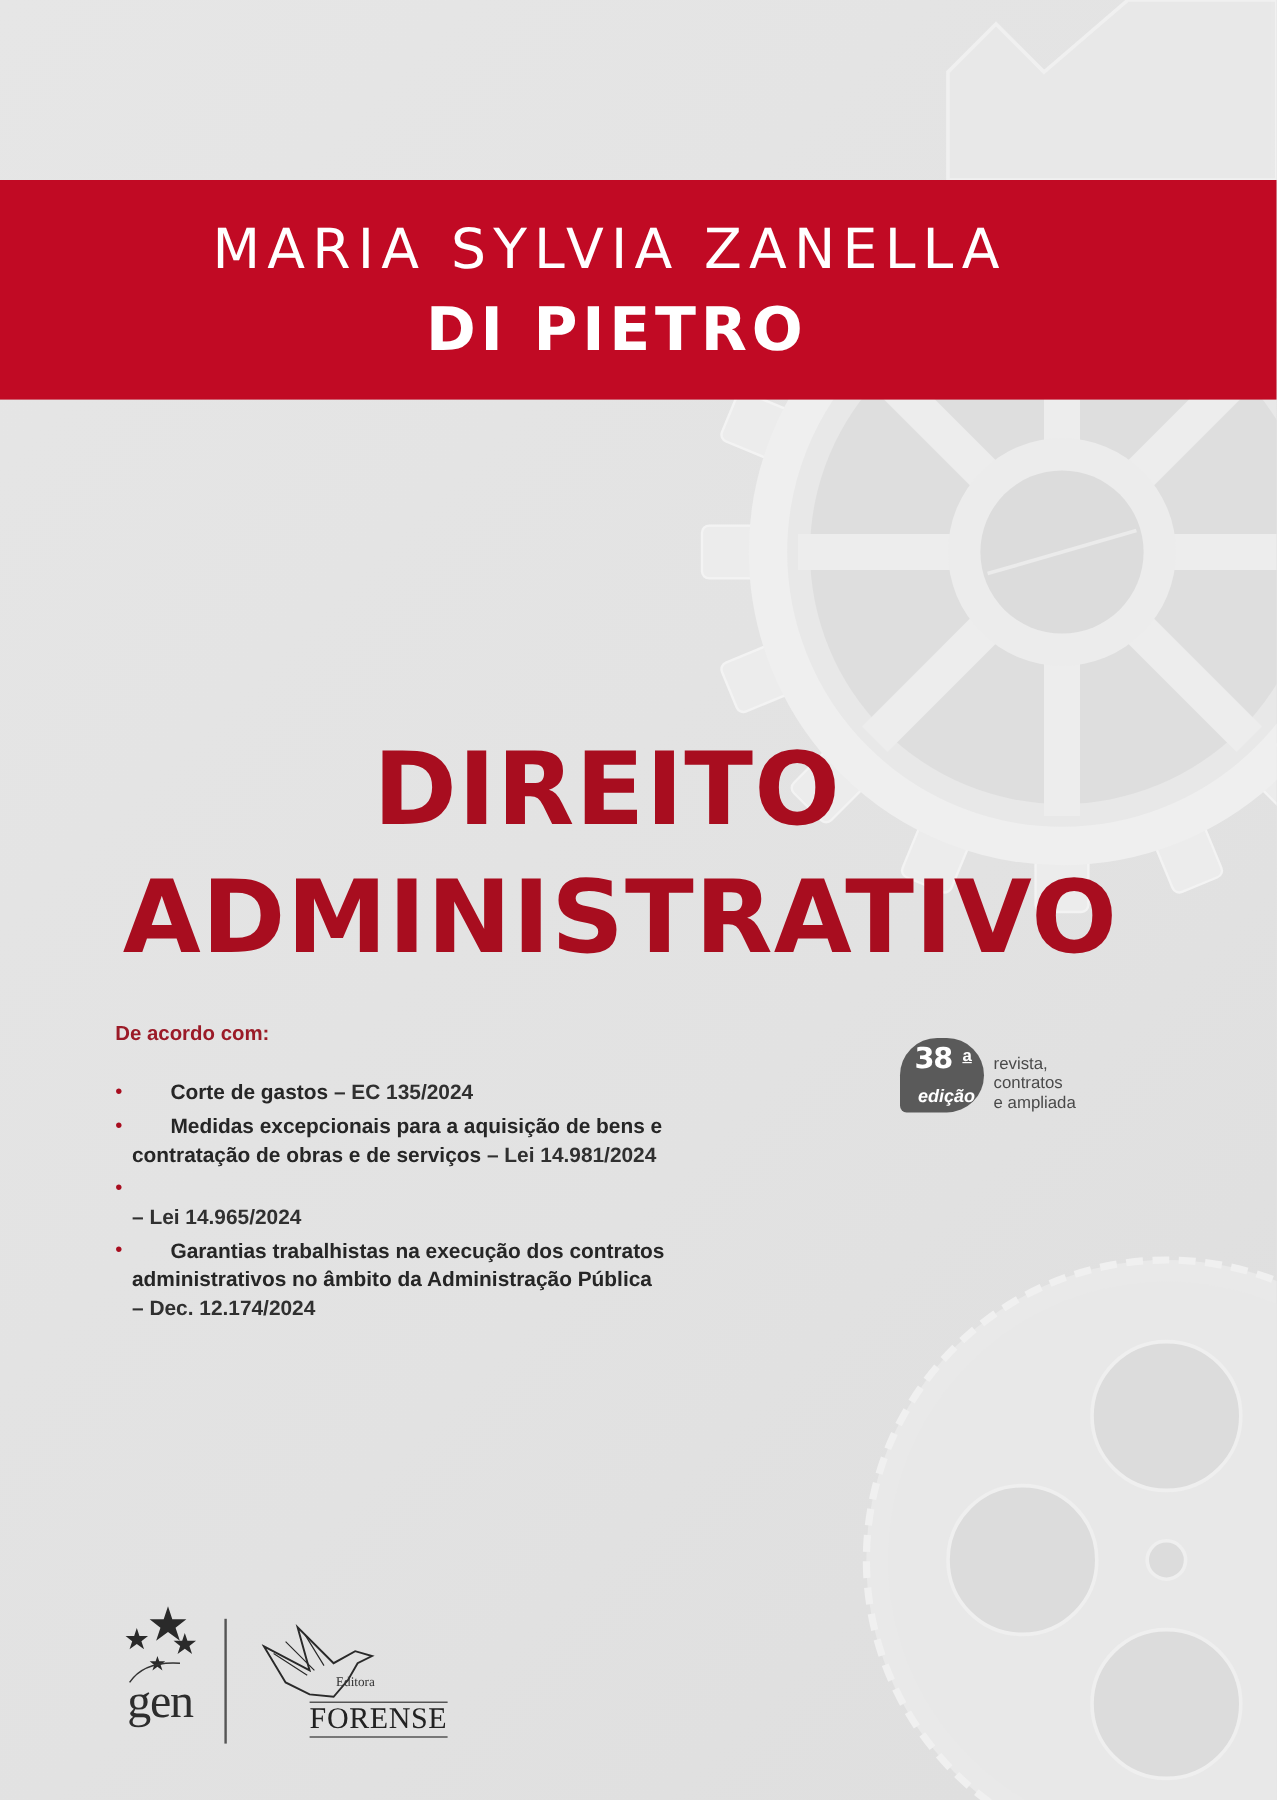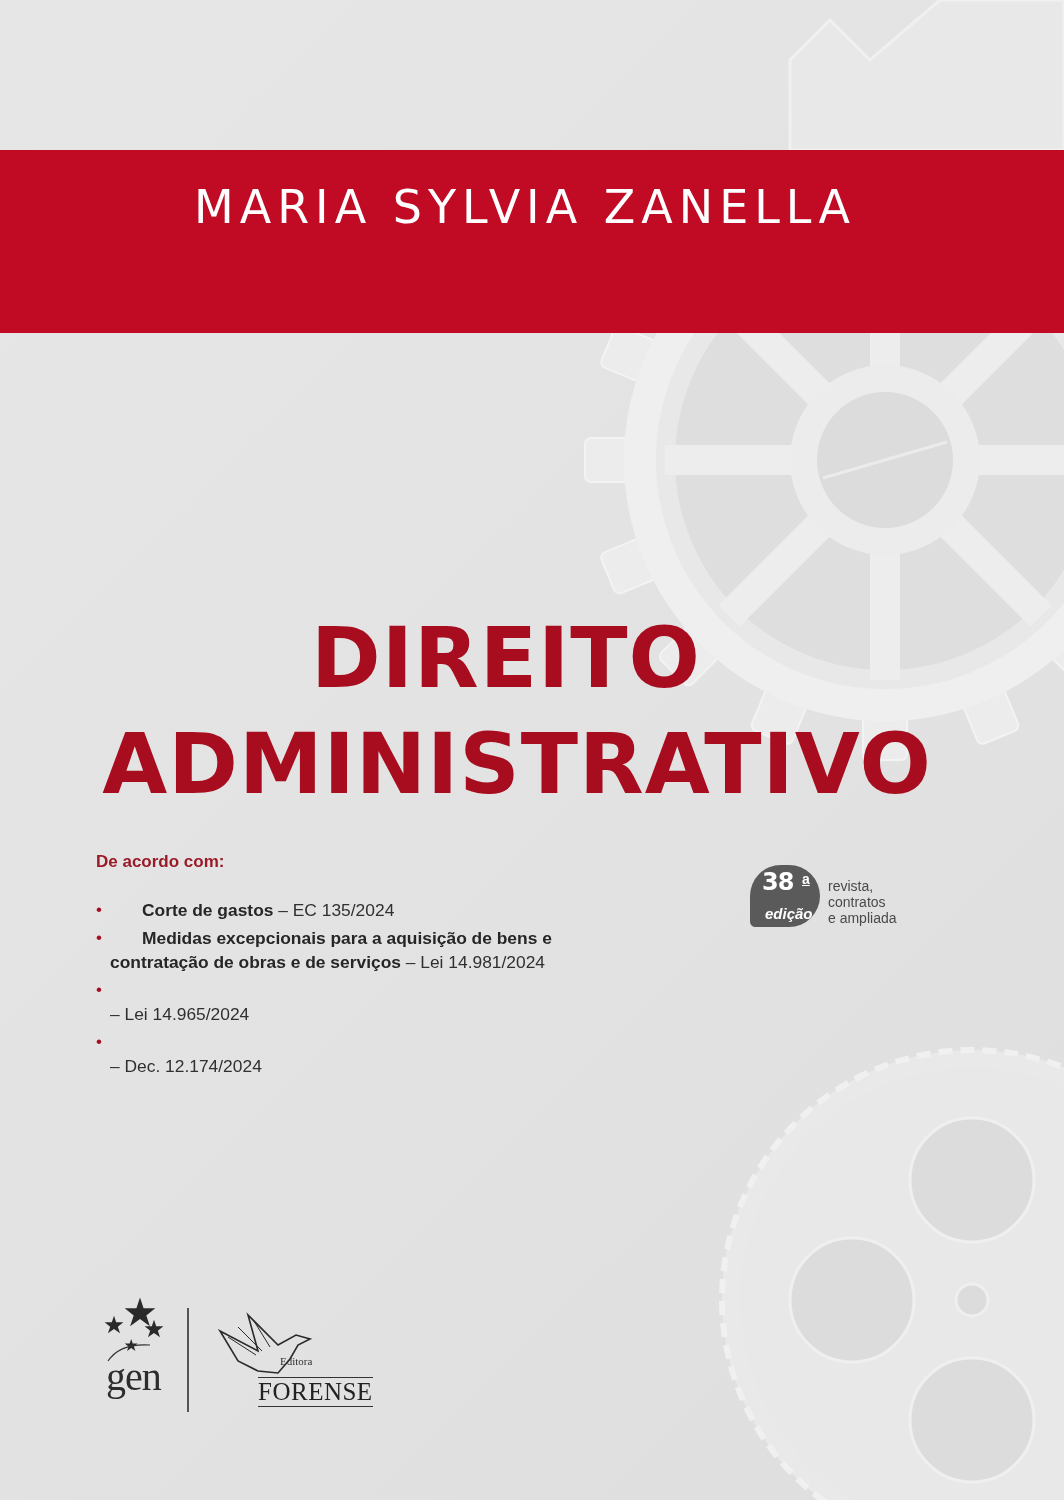--- a/index.html
+++ b/index.html
@@ -13,21 +13,20 @@
     background: linear-gradient(135deg, #e6e6e6 0%, #e2e2e2 60%, #dedede 100%); }
   .gears { position: absolute; inset: 0; }
   .band {
     position: absolute; left: 0; top: 150px; width: 1064px; height: 183px;
     background: #c10a24;
   }
   .author-first {
     position: absolute; top: 30px; left: 0; width: 1016px; text-align: center;
     color: #ffffff; font-size: 46px; letter-spacing: 6px; font-weight: normal;
     font-family: "DejaVu Sans", sans-serif;
-    padding-left: 17px;
   }
   .author-last {
     position: absolute; top: 96px; left: 0; width: 1028px; text-align: center;
     color: #ffffff; font-size: 50px; letter-spacing: 4px; font-weight: bold;
     font-family: "DejaVu Sans", sans-serif;
   }
   .title {
     position: absolute; left: 0; width: 1024px; text-align: center;
     color: #a80d1f; font-weight: bold; font-family: "DejaVu Sans", sans-serif;
     font-size: 84px; line-height: 1; letter-spacing: 1px;
@@ -35,30 +34,30 @@
   .title.l1 { top: 616px; left: -6px; }
   .title.l2 { top: 722px; left: 0px; width: 1034px; }
   .according {
     position: absolute; left: 96px; top: 852px; color: #9b1a27;
     font-size: 17px; font-weight: bold;
   }
   .list { position: absolute; left: 96px; top: 898px; width: 520px; margin: 0; padding: 0; list-style: none; }
   .list li { position: relative; padding-left: 14px; font-size: 17.4px; line-height: 24px; color: #262626; margin-bottom: 4px; }
   .list li .bullet { position: absolute; left: 0; top: 0; color: #a80d1f; font-size: 17px; }
   .list li .strong { font-weight: bold; margin-left: 32px; }
-  .list li .ref { font-weight: normal; color: #303030; }
+  .list li .ref { font-weight: bold; color: #303030; }
   .badge {
     position: absolute; left: 750px; top: 865px; width: 70px; height: 62px;
     background: #5a5a5a; border-radius: 34px 34px 34px 6px; color: #fff;
   }
   .badge .num { position: absolute; top: 3px; left: 12px; font-size: 24px; font-weight: bold; font-family: "DejaVu Sans", sans-serif; letter-spacing: -1px; }
   .badge .ord { position: absolute; top: 6px; left: 52px; font-size: 14px; font-weight: bold; text-decoration: underline; }
   .badge .ed { position: absolute; top: 40px; left: 15px; font-size: 15px; font-style: italic; font-weight: bold; }
   .badge-text { position: absolute; left: 828px; top: 878px; font-size: 14px; color: #4a4a4a; line-height: 16px; }
-  .logos { position: absolute; left: 100px; top: 1293px; width: 240px; height: 130px; }
+  .logos { position: absolute; left: 100px; top: 1334px; width: 240px; height: 130px; }
   .gen-word { position: absolute; left: 6px; top: 60px; font-family: "Liberation Serif", serif; font-size: 40px; color: #2d2d2d; letter-spacing: -1px; }
   .divider { position: absolute; left: 87px; top: 15px; width: 2px; height: 104px; background: #555; }
   .editora { position: absolute; left: 180px; top: 62px; font-family: "Liberation Serif", serif; font-size: 11px; color: #333; }
   .forense { position: absolute; left: 118px; top: 84px; font-family: "Liberation Serif", serif; font-size: 25px; color: #222; letter-spacing: 0.5px; border-top: 1.5px solid #333; border-bottom: 1.5px solid #333; line-height: 28px; margin-left: 40px; }
 </style>
 </head>
 <body>
 
 <div class="cover">
 
@@ -112,20 +111,21 @@
       <circle r="232" fill="#e8e8e8"></circle>
       <circle cx="0" cy="-120" r="62" fill="#dcdcdc" stroke="#efefef" stroke-width="3"></circle>
       <circle cx="0" cy="120" r="62" fill="#dcdcdc" stroke="#efefef" stroke-width="3"></circle>
       <circle cx="-120" cy="0" r="62" fill="#dcdcdc" stroke="#efefef" stroke-width="3"></circle>
       <circle cx="0" cy="0" r="16" fill="#dcdcdc" stroke="#efefef" stroke-width="3"></circle>
     </g>
   </svg>
 
   <div class="band">
     <div class="author-first">MARIA SYLVIA ZANELLA</div>
+    <div class="author-last">DI PIETRO</div>
   </div>
 
   <div class="title l1">DIREITO</div>
   <div class="title l2">ADMINISTRATIVO</div>
 
   <div class="according">De acordo com:</div>
 
   <ul class="list">
     <li>
       <span class="bullet">•</span>
@@ -134,21 +134,21 @@
     <li>
       <span class="bullet">•</span>
       <span class="strong">Medidas excepcionais para a aquisição de bens e contratação de obras e de serviços</span><span class="ref"> – Lei 14.981/2024</span>
     </li>
     <li>
       <span class="bullet">•</span>
       <br><span class="ref"> – Lei 14.965/2024</span>
     </li>
     <li>
       <span class="bullet">•</span>
-      <br><span class="ref"> – Dec. 12.174/2024</span>
+      <span class="strong">Garantias trabalhistas na execução dos contratos administrativos no âmbito da Administração Pública</span><br><span class="ref"> – Dec. 12.174/2024</span>
     </li>
   </ul>
 
   <div class="badge">
     <span class="num">38</span>
     <span class="ord">a</span>
     <span class="ed">edição</span>
   </div>
   <div class="badge-text">
     <div>revista,</div>

